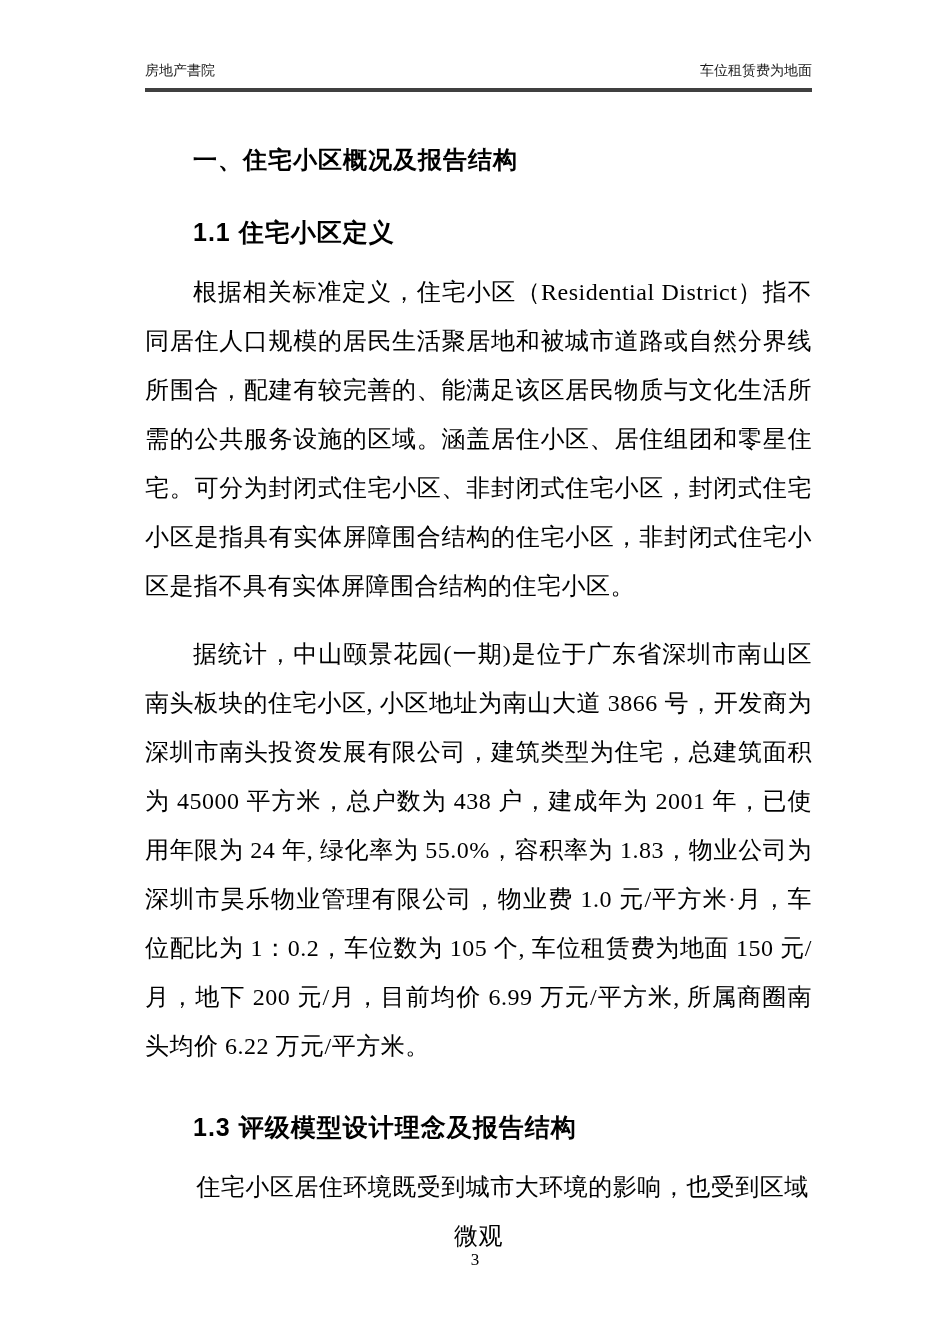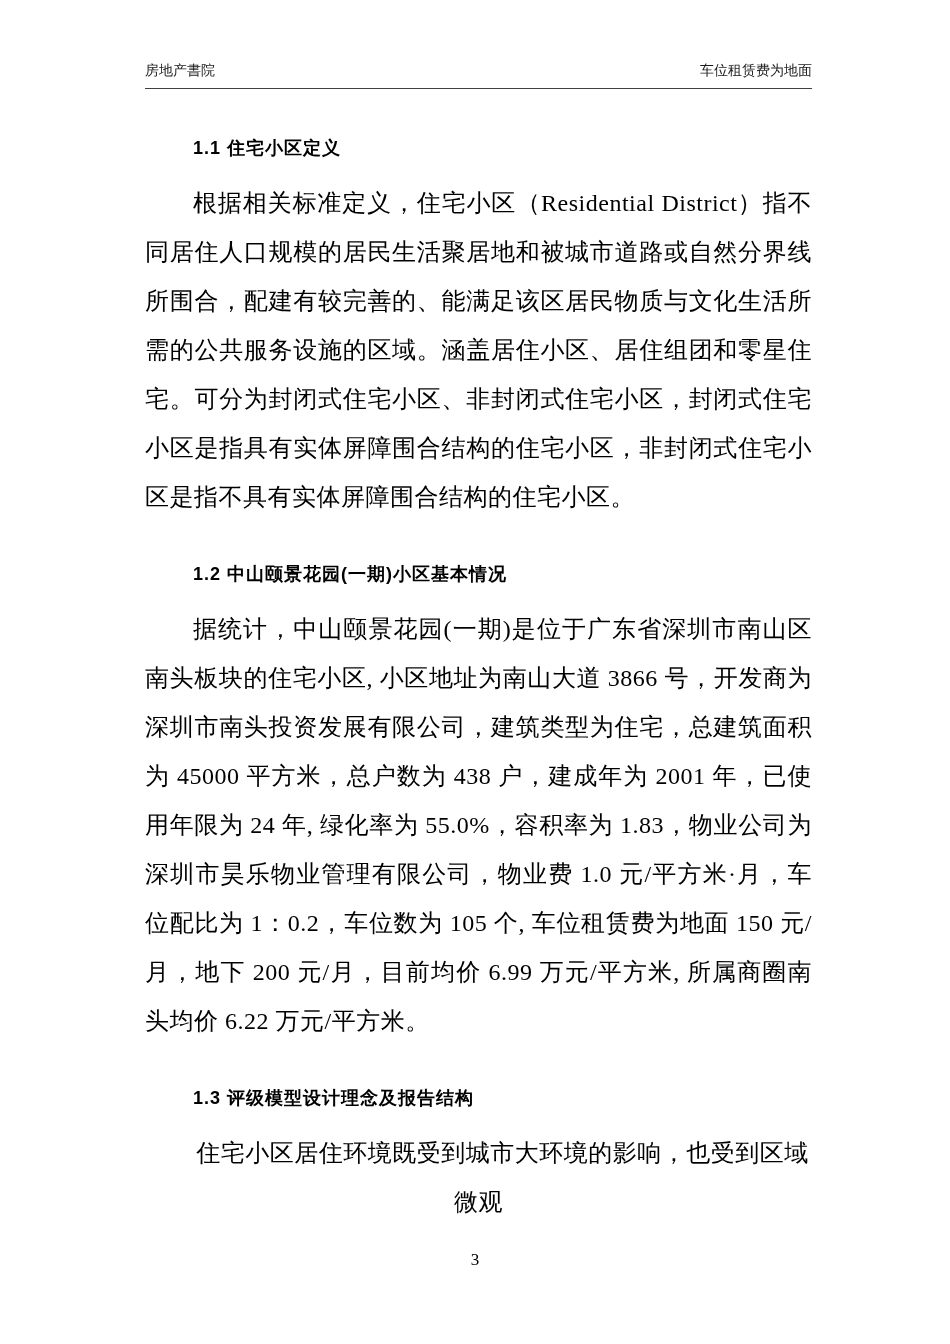--- a/index.html
+++ b/index.html
@@ -22,39 +22,39 @@
     top: 62px;
     left: 145px;
     right: 138px;
     display: flex;
     justify-content: space-between;
     align-items: flex-end;
     font-family: "Liberation Sans", sans-serif;
     font-size: 14px;
     color: #1a1a1a;
     padding-bottom: 8px;
-    border-bottom: 1px solid #404040;
+    border-bottom: 4px solid #404040;
   }
   .content {
     position: absolute;
     top: 96px;
     left: 145px;
     right: 138px;
   }
   .h1 {
     font-family: "Liberation Sans", sans-serif;
     font-weight: bold;
     font-size: 24px;
     margin: 48px 0 0 48px;
     letter-spacing: 1px;
   }
   .h2 {
     font-family: "Liberation Sans", sans-serif;
     font-weight: bold;
-    font-size: 18px;
+    font-size: 25px;
     margin: 40px 0 0 48px;
     letter-spacing: 1px;
   }
   .para {
     font-family: "Liberation Serif", serif;
     font-size: 24px;
     line-height: 49px;
     text-align: justify;
     text-indent: 2em;
     margin: 19px 0 0 0;
@@ -80,26 +80,26 @@
 
 <div class="page">
 
   <div class="header">
     <span>房地产書院</span>
     <span>车位租赁费为地面</span>
   </div>
 
   <div class="content">
 
+    <div class="h1">一、住宅小区概况及报告结构</div>
 
     <div class="h2">1.1 住宅小区定义</div>
 
     <p class="para">根据相关标准定义，住宅小区（Residential District）指不同居住人口规模的居民生活聚居地和被城市道路或自然分界线所围合，配建有较完善的、能满足该区居民物质与文化生活所需的公共服务设施的区域。涵盖居住小区、居住组团和零星住宅。可分为封闭式住宅小区、非封闭式住宅小区，封闭式住宅小区是指具有实体屏障围合结构的住宅小区，非封闭式住宅小区是指不具有实体屏障围合结构的住宅小区。</p>
 
-    <div class="h2">1.2 中山颐景花园(一期)小区基本情况</div>
 
     <p class="para">据统计，中山颐景花园(一期)是位于广东省深圳市南山区南头板块的住宅小区, 小区地址为南山大道 3866 号，开发商为深圳市南头投资发展有限公司，建筑类型为住宅，总建筑面积为 45000 平方米，总户数为 438 户，建成年为 2001 年，已使用年限为 24 年, 绿化率为 55.0%，容积率为 1.83，物业公司为深圳市昊乐物业管理有限公司，物业费 1.0 元/平方米·月，车位配比为 1：0.2，车位数为 105 个, 车位租赁费为地面 150 元/月，地下 200 元/月，目前均价 6.99 万元/平方米, 所属商圈南头均价 6.22 万元/平方米。</p>
 
     <div class="h2">1.3 评级模型设计理念及报告结构</div>
 
     <p class="para last">住宅小区居住环境既受到城市大环境的影响，也受到区域微观</p>
 
   </div>
 
   <div class="footer">3</div>

